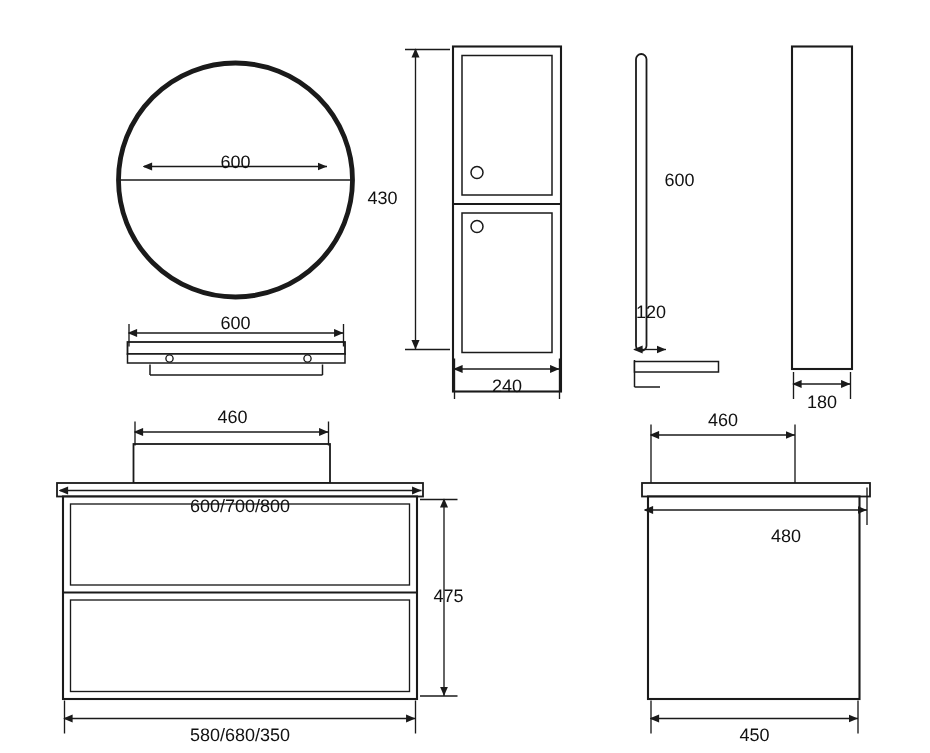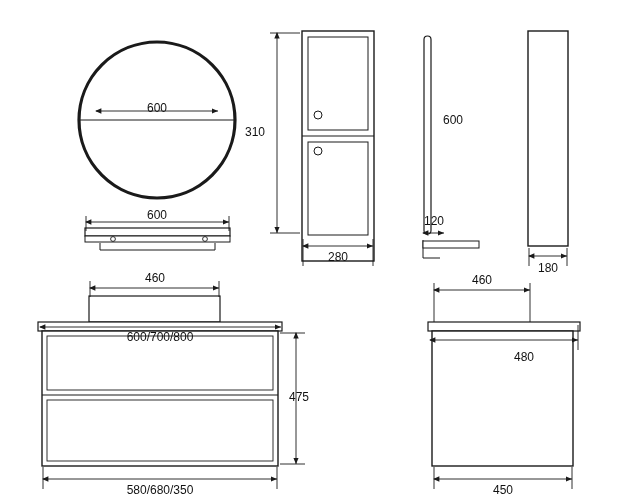--- a/index.html
+++ b/index.html
@@ -147,25 +147,25 @@
         <line x1="434" y1="467" x2="434" y2="489"></line>
         <line x1="572" y1="467" x2="572" y2="489"></line>
       </g>
 
     </g>
   </svg>
 
   <span class="lbl c" style="left:157px;top:101px;">600</span>
   <span class="lbl c" style="left:157px;top:208px;">600</span>
 
-  <span class="lbl" style="left:245px;top:125px;">310</span>
-  <span class="lbl c" style="left:338px;top:250px;">280</span>
+  <span class="lbl" style="left:245px;top:125px;">430</span>
+  <span class="lbl c" style="left:338px;top:250px;">240</span>
 
   <span class="lbl" style="left:443px;top:113px;">600</span>
-  <span class="lbl c" style="left:434px;top:214px;">120</span>
+  <span class="lbl c" style="left:434px;top:201px;">120</span>
   <span class="lbl c" style="left:548px;top:261px;">180</span>
 
   <span class="lbl c" style="left:155px;top:271px;">460</span>
   <span class="lbl c" style="left:160px;top:330px;">600/700/800</span>
   <span class="lbl" style="left:289px;top:390px;">475</span>
   <span class="lbl c" style="left:160px;top:483px;">580/680/350</span>
 
   <span class="lbl c" style="left:482px;top:273px;">460</span>
   <span class="lbl c" style="left:504px;top:350px;margin-left:20px;">480</span>
   <span class="lbl c" style="left:503px;top:483px;">450</span>

